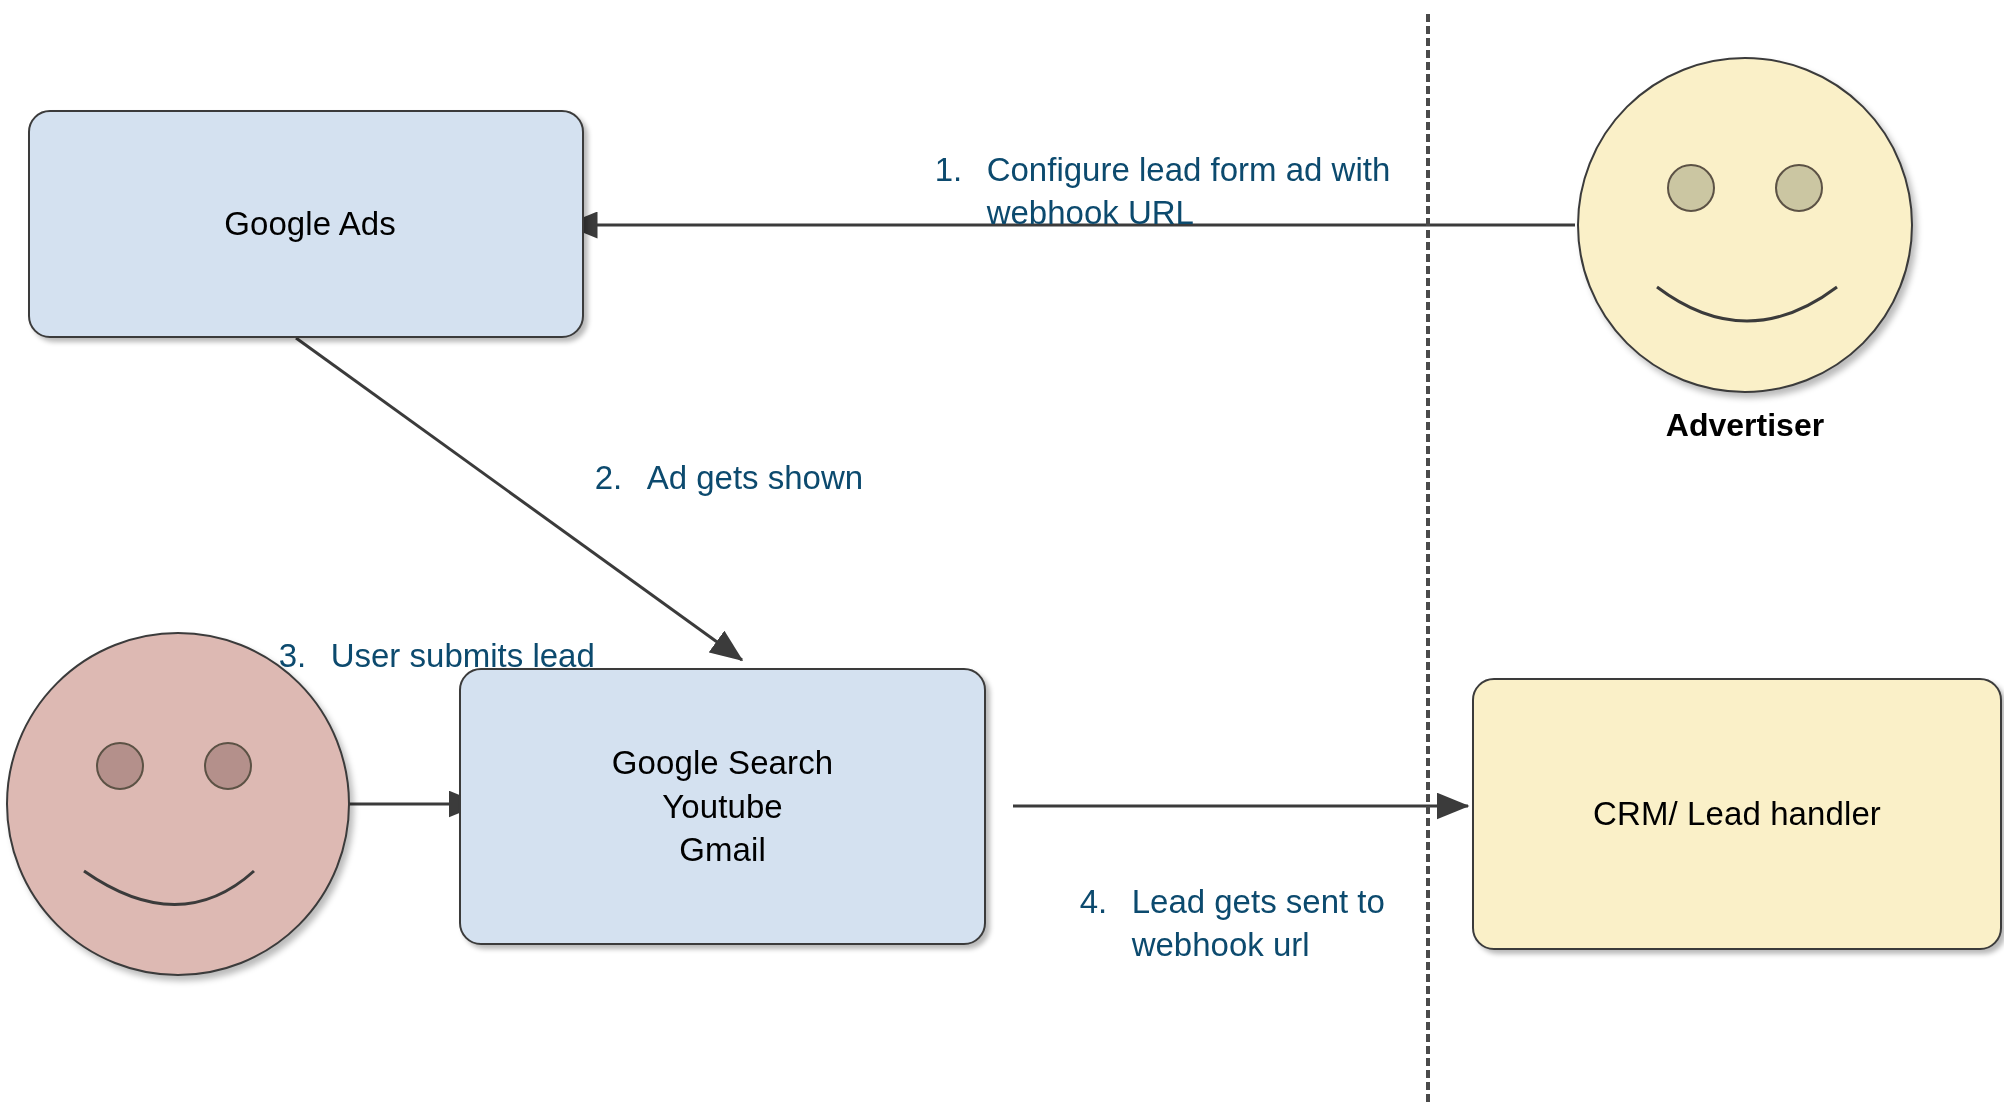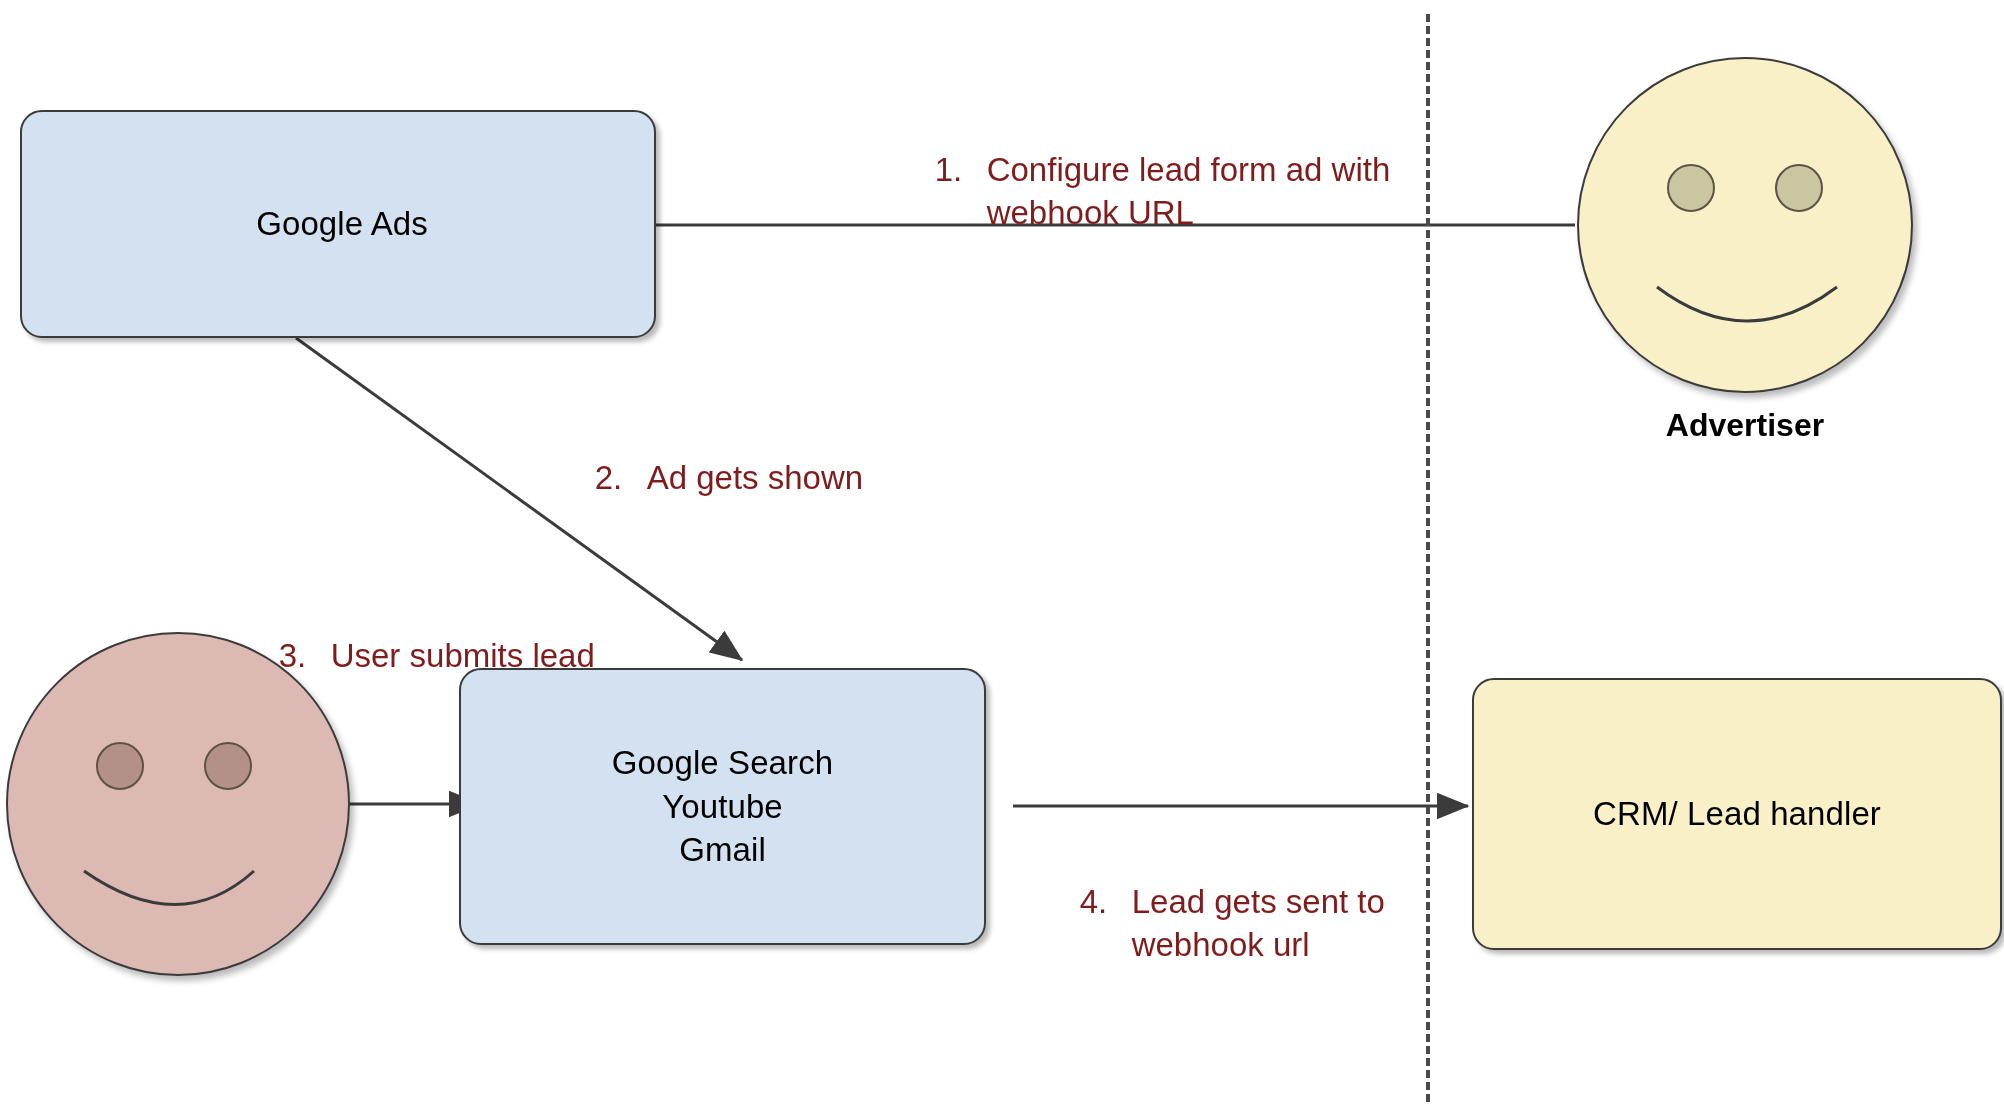--- a/index.html
+++ b/index.html
@@ -44,22 +44,22 @@
   .node-box .box-text {
     font-size: 33px;
     line-height: 1.32;
     color: #000;
     letter-spacing: 0.1px;
   }
   .fill-blue { background: #d4e1f0; }
   .fill-cream { background: #faf0c8; text-align: right; }
 
   #box-google-ads {
-    left: 20px;  top: 110px;
-    width: 636px; height: 228px; padding-left: 8px;
+    left: 28px;  top: 110px;
+    width: 556px; height: 228px; padding-left: 8px;
   }
   #box-google-properties {
     left: 459px; top: 668px;
     width: 527px; height: 277px;
   }
   #box-crm {
     left: 1472px; top: 678px;
     width: 530px; height: 272px;
   }
 
@@ -124,21 +124,21 @@
     width: 0;
     height: 1088px;
     border-left: 4px dashed #4a4a4a;
   }
 
   
   .edge-label {
     position: absolute;
     font-size: 33px;
     line-height: 1.30;
-    color: #7f1d1d;
+    color: #0c4a6e;
     white-space: pre;
   }
   .edge-label .num {
     display: inline-block;
     width: 52px;
   }
   .edge-label .txt {
     display: inline-block;
     vertical-align: top;
   }

